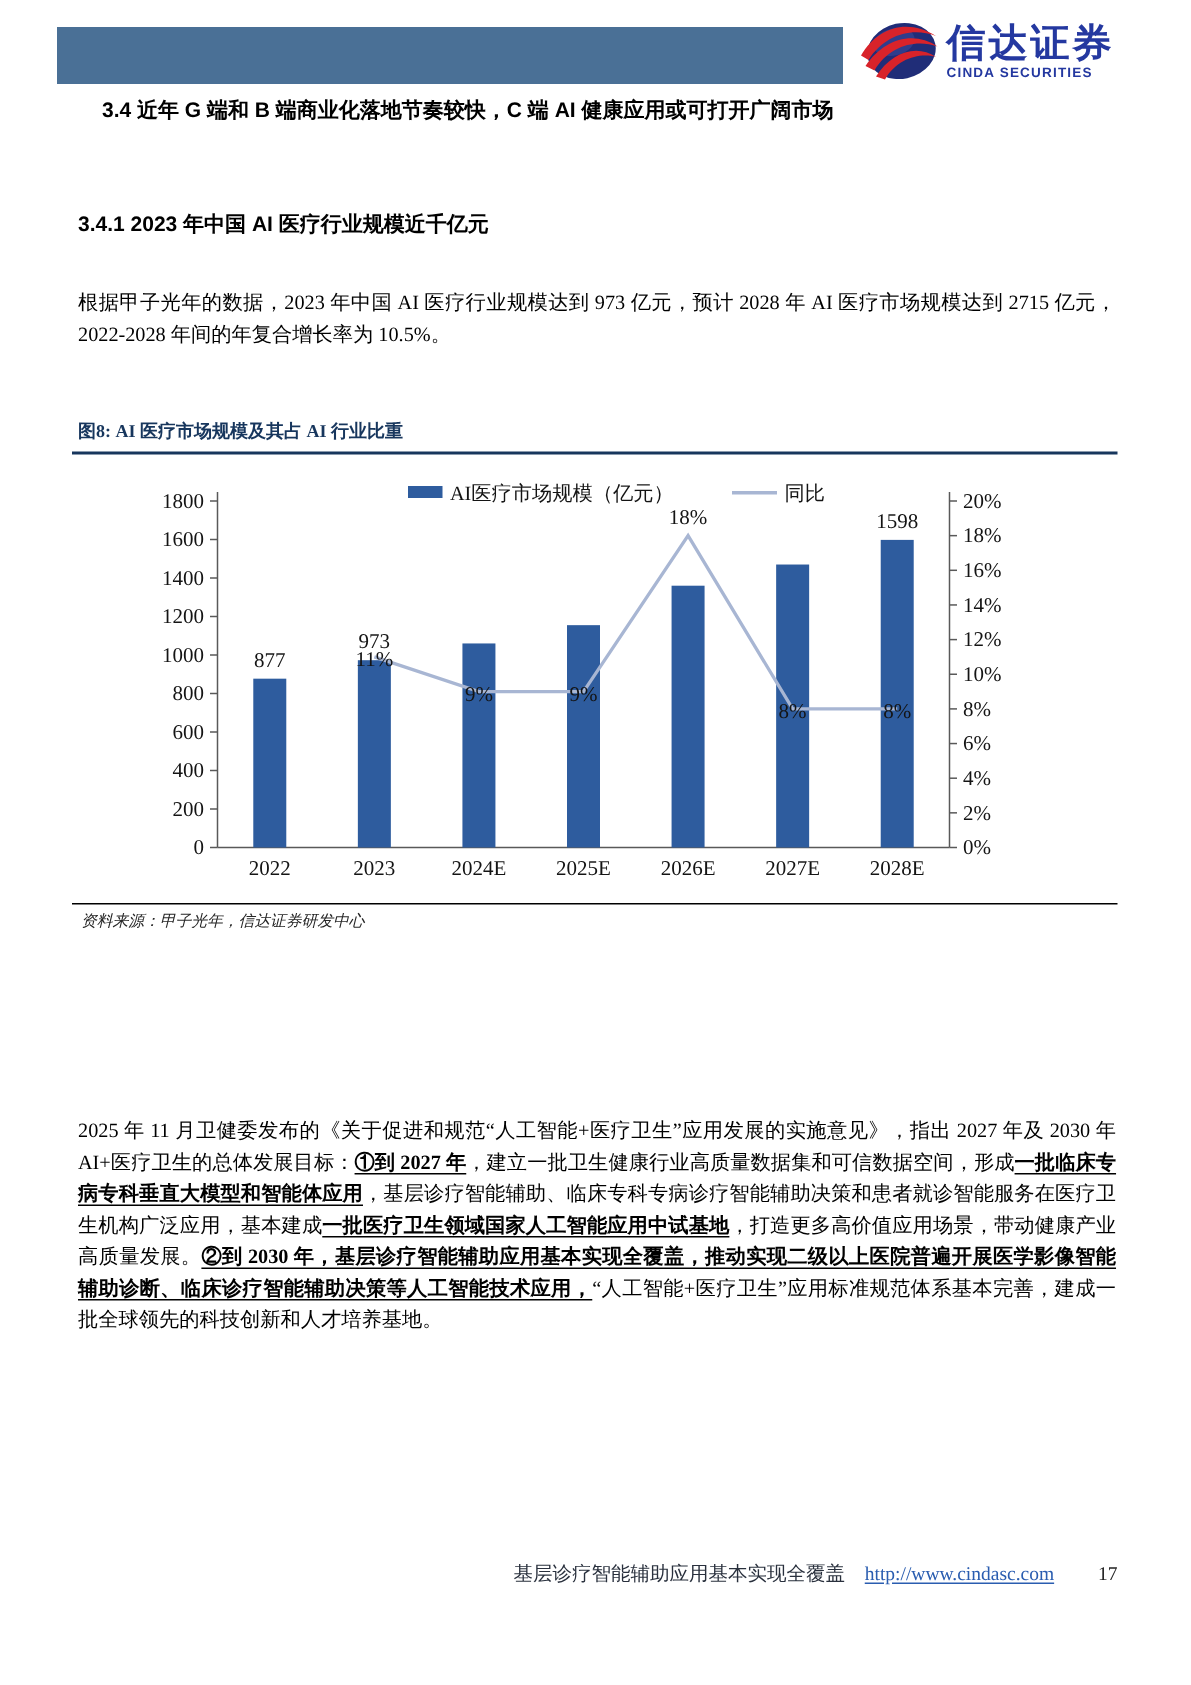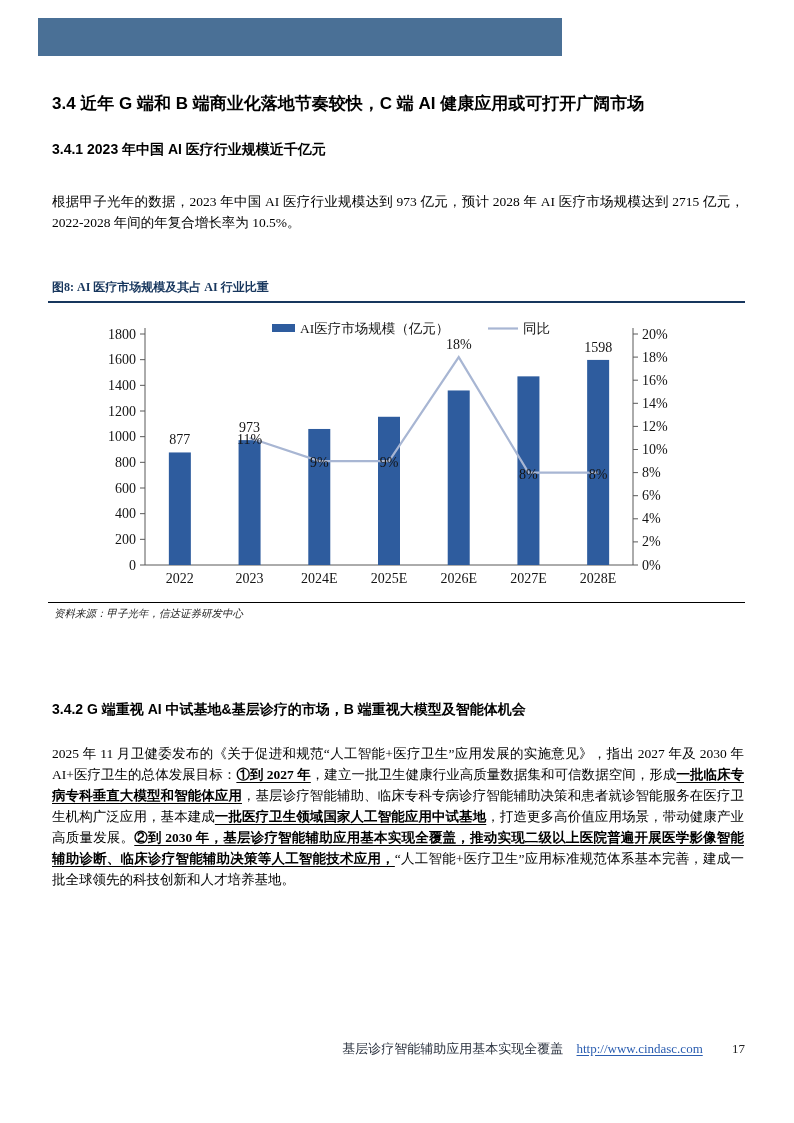--- a/index.html
+++ b/index.html
@@ -9,21 +9,21 @@
   .header-bar{position:absolute;left:38px;top:18px;width:524px;height:38px;background:var(--header-bar,#4A7096);}
   .logo{position:absolute;left:574px;top:11px;display:flex;align-items:center;}
   .logo-text{margin-left:5px;}
   .logo-cn{font-family:"Liberation Sans","DejaVu Sans",sans-serif;font-weight:bold;font-size:26px;
            line-height:1.05;color:var(--logo-blue,#2438A0);letter-spacing:2px;white-space:nowrap;}
   .logo-en{font-family:"Liberation Sans","DejaVu Sans",sans-serif;font-weight:bold;font-size:9px;
            color:var(--logo-blue,#2438A0);letter-spacing:0.8px;white-space:nowrap;}
   
   .h-sec{position:absolute;left:52px;margin:0;font-family:"Liberation Sans","DejaVu Sans",sans-serif;
          font-weight:bold;color:#000;white-space:nowrap;}
-  #h34{top:92px;font-size:17px;}
+  #h34{top:65px;font-size:14px;margin-left:16px;}
   #h341{top:141px;font-size:14px;}
   #h342{top:701px;font-size:14px;}
   
   .body-text{position:absolute;left:52px;width:692px;font-size:13.5px;line-height:21px;
              text-align:justify;margin:0;}
   #p341{top:191px;}
   #p342{top:743px;}
   #p341 p{margin:0;}
   .seg-bu{font-weight:bold;text-decoration:underline;text-underline-offset:3px;}
   
@@ -38,20 +38,33 @@
   .footer{position:absolute;left:52px;top:1040px;width:693px;text-align:right;font-size:13px;color:#29303d;}
   .footer a{color:var(--link-blue,#2A5DB0);text-decoration:underline;text-underline-offset:2px;margin-left:10px;}
   .footer .pg{margin-left:26px;color:#222;}
 </style>
 </head>
 <body>
 
 <div class="page">
 
   <div class="header-bar"></div>
+  <div class="logo">
+    <svg width="52" height="46" viewBox="0 0 52 46">
+      <ellipse cx="27" cy="23" rx="23" ry="18.5" fill="#202D78" transform="rotate(-12 27 23)"></ellipse>
+      <ellipse cx="22" cy="17" rx="14" ry="9" fill="#3A4A9C" opacity="0.55" transform="rotate(-14 22 17)"></ellipse>
+      <path d="M0 26 C 11 7, 31 1, 50 13 C 34 7, 16 12, 5 29 Z" fill="#D8232A"></path>
+      <path d="M3 33 C 15 15, 35 9, 51 20 C 37 15, 19 19, 9 36 Z" fill="#D8232A"></path>
+      <path d="M10 40 C 20 24, 37 18, 50 27 C 39 24, 24 28, 16 42 Z" fill="#D8232A"></path>
+    </svg>
+    <div class="logo-text">
+      <div class="logo-cn">信达证券</div>
+      <div class="logo-en">CINDA SECURITIES</div>
+    </div>
+  </div>
 
   <h2 id="h34" class="h-sec">3.4 近年 G 端和 B 端商业化落地节奏较快，C 端 AI 健康应用或可打开广阔市场</h2>
   <h3 id="h341" class="h-sec">3.4.1 2023 年中国 AI 医疗行业规模近千亿元</h3>
 
   <div id="p341" class="body-text">
     <p>根据甲子光年的数据，2023 年中国 AI 医疗行业规模达到 973 亿元，预计 2028 年 AI 医疗市场规模达到 2715 亿元，2022-2028 年间的年复合增长率为 10.5%。</p>
   </div>
 
   <div class="figure">
     <div class="fig-caption">图8: AI 医疗市场规模及其占 AI 行业比重</div>
@@ -126,21 +139,20 @@
         <text x="480.4285714285714" y="175.6" text-anchor="middle" font-size="14">8%</text>
         <text x="550.1428571428571" y="175.6" text-anchor="middle" font-size="14">8%</text>
         <rect x="224" y="21" width="23" height="8" fill="#2E5C9E"></rect>
         <text x="252" y="30" text-anchor="start" font-size="13.5">AI医疗市场规模（亿元）</text>
         <line x1="440" y1="25.5" x2="470" y2="25.5" stroke="#A8B6D3" stroke-width="2.2"></line>
         <text x="475" y="30" text-anchor="start" font-size="13.5">同比</text>
       </svg>
     <div class="fig-source">资料来源：甲子光年，信达证券研发中心</div>
   </div>
 
-  <h3 id="h342" class="h-sec">3.4.2 G 端重视 AI 中试基地&amp;基层诊疗的市场，B 端重视大模型及智能体机会</h3>
   <p id="p342" class="body-text"><span>2025 年 11 月卫健委发布的《关于促进和规范“人工智能+医疗卫生”应用发展的实施意见》，指出 2027 年及 2030 年 AI+医疗卫生的总体发展目标：</span><span class="seg-bu">①到 2027 年</span><span>，建立一批卫生健康行业高质量数据集和可信数据空间，形成</span><span class="seg-bu">一批临床专病专科垂直大模型和智能体应用</span><span>，基层诊疗智能辅助、临床专科专病诊疗智能辅助决策和患者就诊智能服务在医疗卫生机构广泛应用，基本建成</span><span class="seg-bu">一批医疗卫生领域国家人工智能应用中试基地</span><span>，打造更多高价值应用场景，带动健康产业高质量发展。</span><span class="seg-bu">②到 2030 年，基层诊疗智能辅助应用基本实现全覆盖，推动实现二级以上医院普遍开展医学影像智能辅助诊断、临床诊疗智能辅助决策等人工智能技术应用，</span><span>“人工智能+医疗卫生”应用标准规范体系基本完善，建成一批全球领先的科技创新和人才培养基地。</span></p>
 
   <div class="footer">
     <span>基层诊疗智能辅助应用基本实现全覆盖</span>
     <a>http://www.cindasc.com</a>
     <span class="pg">17</span>
   </div>
 
 </div>
 

